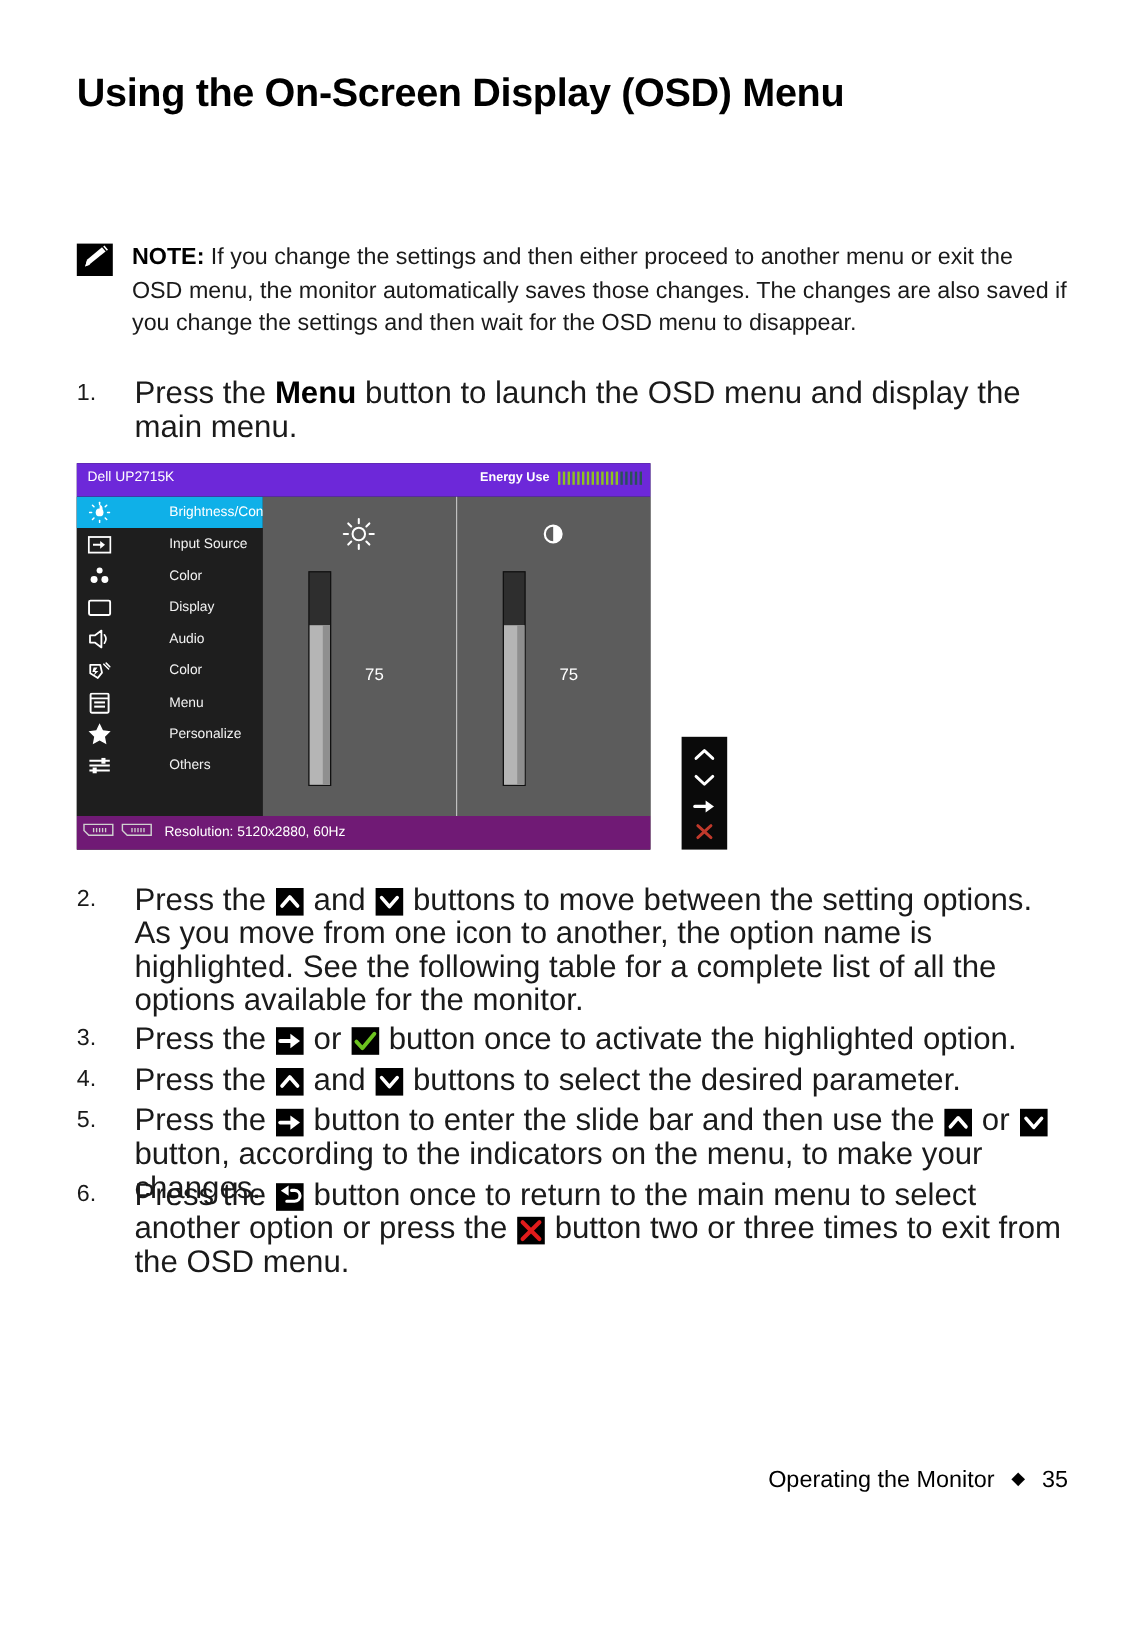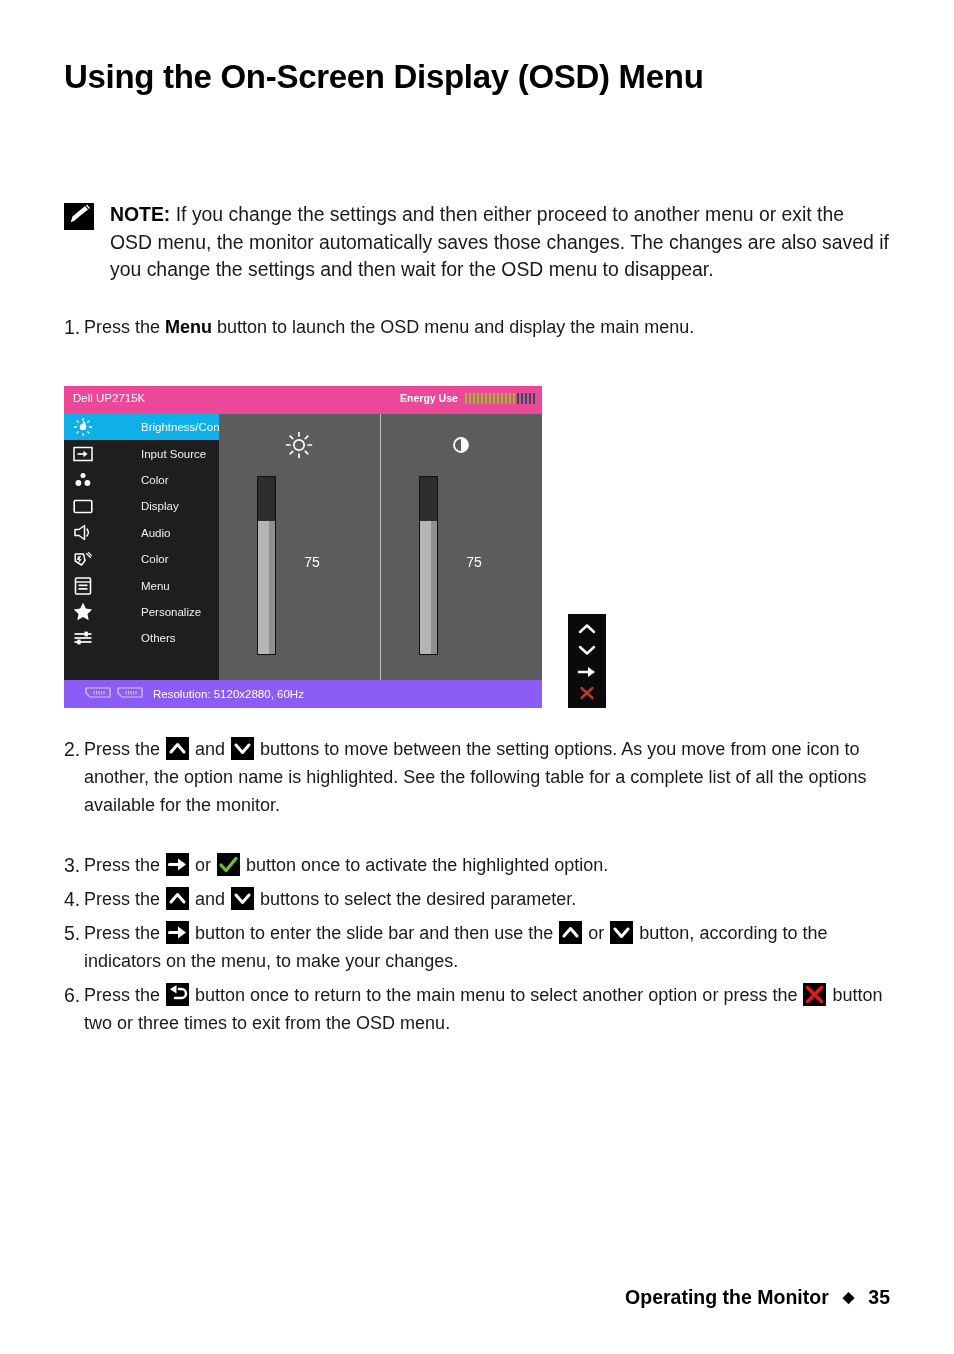--- a/index.html
+++ b/index.html
@@ -51,22 +51,22 @@
   
   .step { position: absolute; left: 64px; width: 830px; }
   .step-num {
     position: absolute; left: 0; top: 0;
     width: 38px;
     font-size: 19.4px;
     line-height: 28px;
     color: #1a1a1a;
   }
   .step-body {
-    margin-left: 20px;
-    font-size: 18px;
+    margin-left: 48px;
+    font-size: 26px;
     line-height: 28px;
     color: #1a1a1a;
   }
   .step-body b { font-weight: bold; color: #000; }
 
   
   .keyicon {
     display: inline-block;
     width: 23px; height: 23px;
     background: #000;
@@ -81,21 +81,21 @@
     position: absolute;
     left: 64px; top: 386px;
     width: 478px; height: 322px;
     background: #000;
     font-family: "Liberation Sans", sans-serif;
     overflow: visible;
   }
   .osd-titlebar {
     position: absolute; left: 0; top: 0;
     width: 478px; height: 28px;
-    background: #ec4899;
+    background: #6d28d9;
   }
   .osd-model {
     position: absolute; left: 9px; top: 6px;
     font-size: 11.5px; color: #ffffff;
   }
   .energy-wrap {
     position: absolute; right: 7px; top: 6px;
     display: flex; align-items: center; gap: 7px;
   }
   .energy-label { font-size: 10.5px; color: #ffffff; font-weight: bold; }
@@ -165,23 +165,23 @@
     position: absolute;
     top: 140px; left: 50%;
     margin-left: 5px;
     font-size: 14px;
     color: #ffffff;
   }
 
   .osd-status {
     position: absolute; left: 0; top: 294px;
     width: 478px; height: 28px;
-    background: #8b5cf6;
+    background: #701a75;
     display: flex; align-items: center;
-    padding-left: 20px;
+    padding-left: 4px;
     gap: 4px;
   }
   .osd-status .restext {
     font-size: 11.5px; color: #ffffff; margin-left: 5px;
   }
 
   
   .osd-navstrip {
     position: absolute;
     left: 504px; top: 228px;
@@ -191,25 +191,25 @@
     flex-direction: column;
     align-items: center;
     justify-content: space-around;
     padding: 4px 0;
   }
   .navbtn { width: 22px; height: 18px; display: flex; align-items: center; justify-content: center; }
 
   
   .footer {
     position: absolute;
-    left: 0; top: 1286px;
+    left: 0; top: 1222px;
     width: 890px;
     text-align: right;
     font-size: 19.5px;
-    font-weight: bold;
+    font-weight: normal;
     color: #000;
   }
   .footer .dia { margin: 0 14px; font-size: 15px; vertical-align: 2px; }
 </style>
 </head>
 <body>
 
 <div class="page">
 
   <div class="h1">Using the On-Screen Display (OSD) Menu</div>

